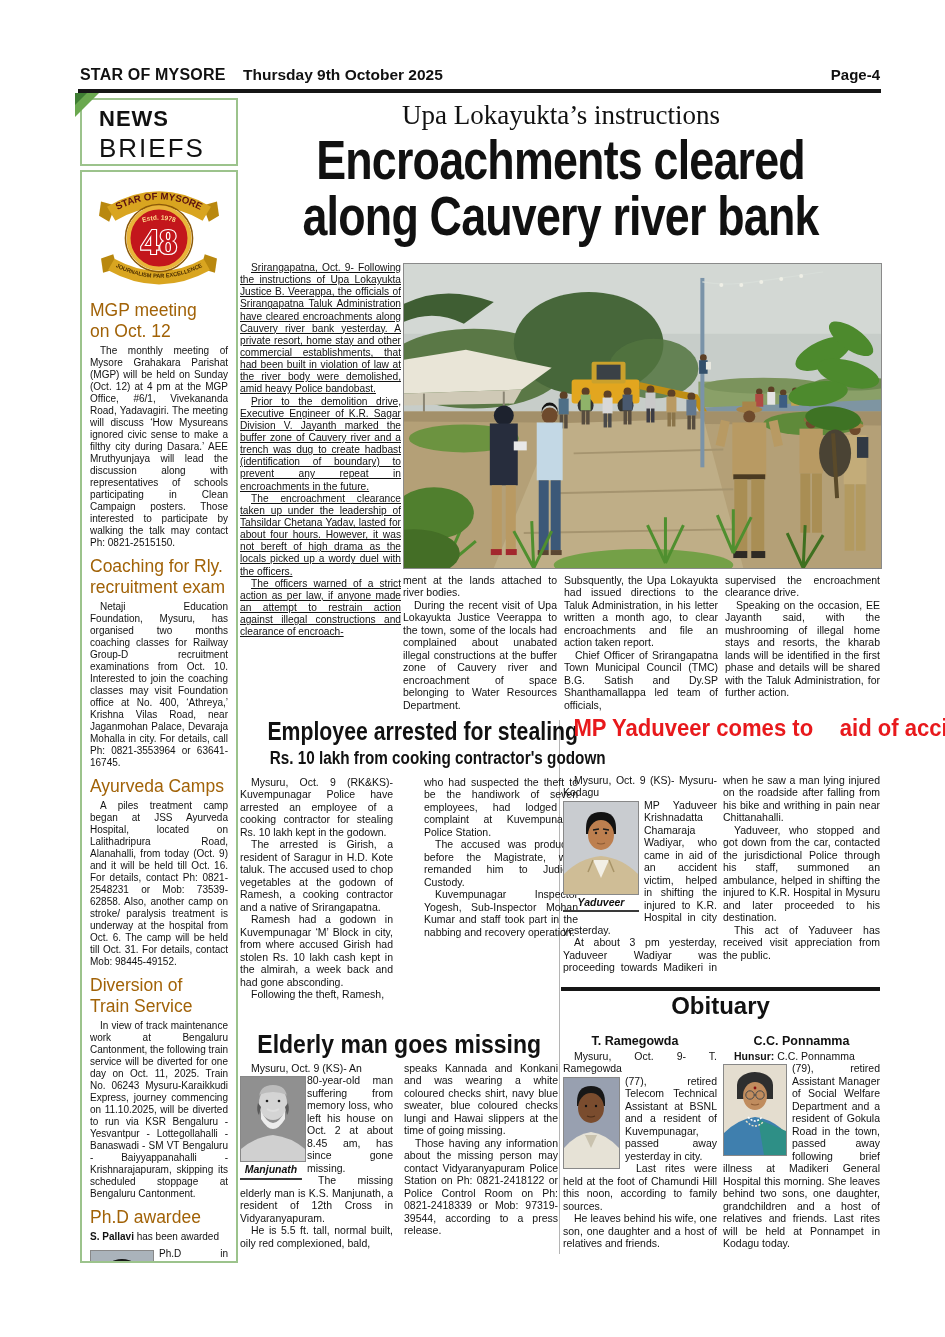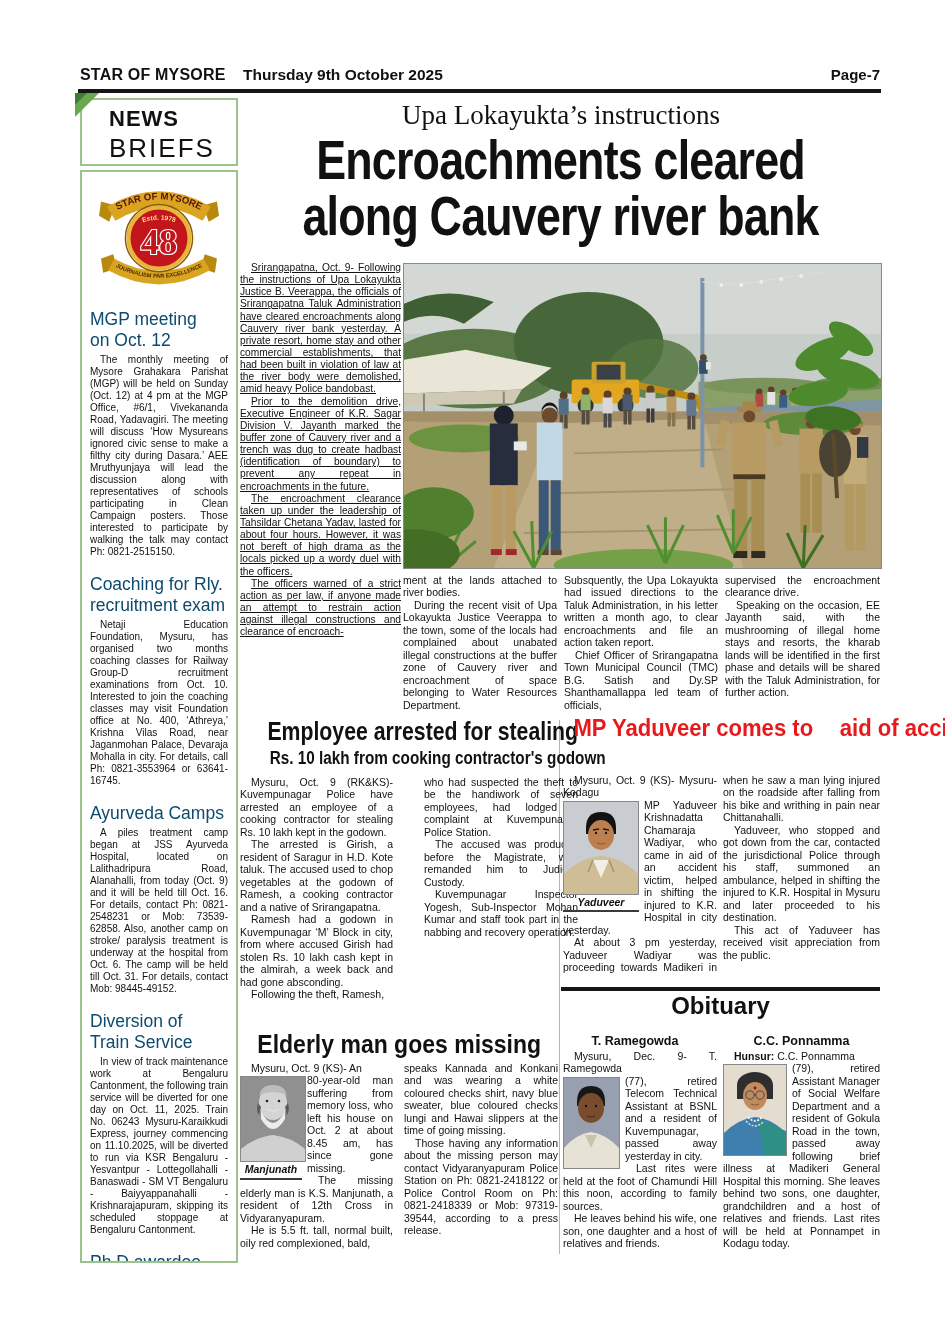--- a/index.html
+++ b/index.html
@@ -5,28 +5,28 @@
   html,body{margin:0;padding:0;background:#ffffff;}
   #page{position:relative;width:945px;height:1337px;background:#fff;overflow:hidden;
         font-family:"Liberation Sans",sans-serif;color:#111;margin:0 auto;}
   .abs{position:absolute;}
   
   .masthead{left:80px;top:66px;font-size:16px;font-weight:bold;letter-spacing:.2px;}
   .hdate{left:243px;top:66px;font-size:15.5px;font-weight:bold;}
   .hpage{left:800px;top:66px;width:80px;text-align:right;font-size:15px;font-weight:bold;}
   .hrule{left:78px;top:89px;width:803px;height:3.5px;background:#161616;}
   
-  .news-box{left:80px;top:98px;width:158px;height:68px;border:2.5px solid #9cc38c;box-sizing:border-box;padding:6px 0 0 27px;}
+  .news-box{left:80px;top:98px;width:158px;height:68px;border:2.5px solid #9cc38c;box-sizing:border-box;padding:6px 0 0 17px;}
   .news-l1{font-size:22px;font-weight:bold;letter-spacing:1px;}
   .news-l2{font-size:26px;font-weight:400;letter-spacing:2px;margin-top:1px;}
   .fold{left:75px;top:93px;width:0;height:0;border-top:24px solid #6aa84f;border-right:24px solid transparent;}
   .fold2{left:75px;top:93px;width:0;height:0;border-top:12px solid #3e7d33;border-right:12px solid transparent;}
   .briefs-box{left:80px;top:170px;width:158px;height:1093px;border:2.5px solid #9cc38c;box-sizing:border-box;padding:3px 8px;overflow:hidden;}
   .logo-wrap{text-align:center;margin:2px 0 0;}
-  .brief-h{font-size:17.5px;line-height:1.2;font-weight:400;color:#0c4a6e;white-space:pre-line;margin:16px 0 3px;}
+  .brief-h{font-size:17.5px;line-height:1.2;font-weight:400;color:#a16207;white-space:pre-line;margin:7px 0 3px;}
   .brief-p{font-size:10px;line-height:1.2;text-align:justify;text-indent:10px;margin:0 0 5px;}
   .noind{text-indent:0;}
   
   .col{position:absolute;font-size:10.5px;line-height:1.19;text-align:justify;overflow:hidden;}
   .col p{margin:0;text-indent:11px;}
   .col p.noind{text-indent:0;}
   .lead-line{text-indent:11px;margin:0;}
   .small-col{font-size:10.2px;}
   
   .kicker{left:240px;top:100px;width:642px;text-align:center;font-family:Liberation Serif, serif;font-size:27px;}
@@ -48,21 +48,21 @@
   .obit-title{left:561px;top:992px;width:319px;text-align:center;font-size:24px;font-weight:bold;}
   .obit-name{position:absolute;text-align:center;font-size:12.5px;font-weight:bold;top:1034px;}
 </style>
 </head>
 <body>
 
 <div id="page">
 
   <div class="abs masthead">STAR OF MYSORE</div>
   <div class="abs hdate">Thursday 9th October 2025</div>
-  <div class="abs hpage">Page-7</div>
+  <div class="abs hpage">Page-4</div>
   <div class="abs hrule"></div>
 
   <div class="abs news-box">
     <div class="news-l1">NEWS</div>
     <div class="news-l2">BRIEFS</div>
   </div>
   <div class="abs fold"></div>
   <div class="abs fold2"></div>
 
   <div class="abs briefs-box">
@@ -375,21 +375,21 @@
     <p class="noind">when he saw a man lying injured on the roadside after falling from his bike and writhing in pain near Chittanahalli.</p>
     <p>Yaduveer, who stopped and got down from the car, contacted the jurisdictional Police through his staff, summoned an ambulance, helped in shifting the injured to K.R. Hospital in Mysuru and later proceeded to his destination.</p>
     <p>This act of Yaduveer has received visit appreciation from the public.</p>
   </div>
 
   <div class="abs obit-bar"></div>
   <div class="abs obit-title">Obituary</div>
 
   <div class="obit-name" style="left:558px;width:154px;">T. Ramegowda</div>
   <div class="col" style="left:563px;top:1050px;width:154px;height:212px;">
-    <p class="lead-line">Mysuru, Dec. 9- T. Ramegowda</p>
+    <p class="lead-line">Mysuru, Oct. 9- T. Ramegowda</p>
     <div>
       <span class="float-fig" style="width:57px;">
         <svg width="55" height="90" viewBox="0 0 55 90">
           <rect width="55" height="90" fill="#98a0b0"></rect>
           <path d="M13,24 Q13,8 27,8 Q41,8 41,24 L41,28 L13,28 Z" fill="#171717"></path>
           <ellipse cx="27" cy="30" rx="13" ry="15" fill="#7a4c2e"></ellipse>
           <circle cx="22" cy="28" r="1.2" fill="#101010"></circle>
             <circle cx="32" cy="28" r="1.2" fill="#101010"></circle>
           <path d="M23,38 Q27,40 31,38" stroke="#4a2c18" stroke-width="1.2" fill="none"></path>
           <path d="M0,90 L0,70 Q12,56 27,54 Q42,56 55,70 L55,90 Z" fill="#e6e2d6"></path>

